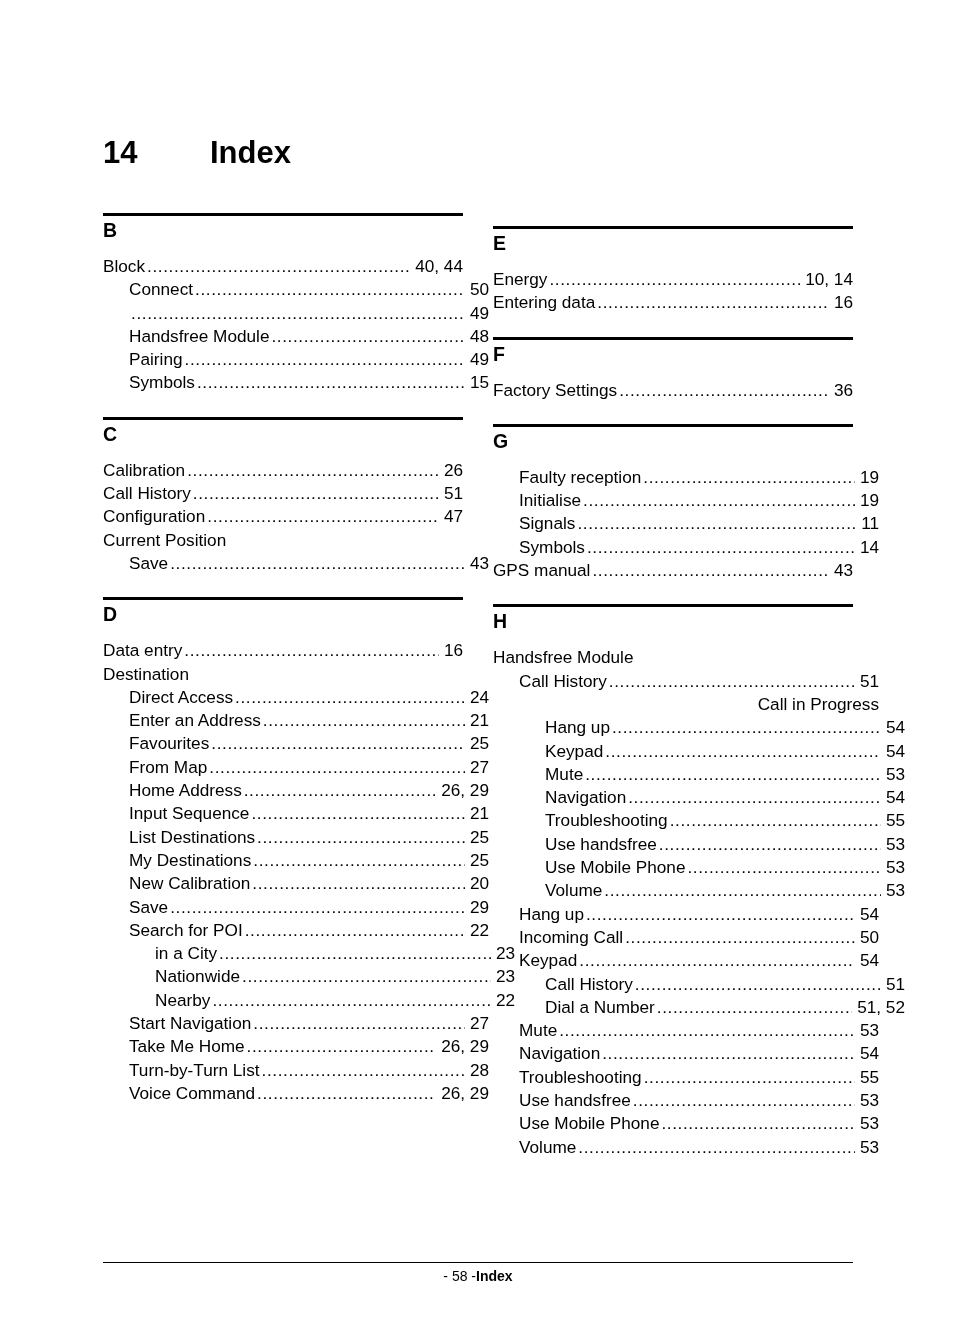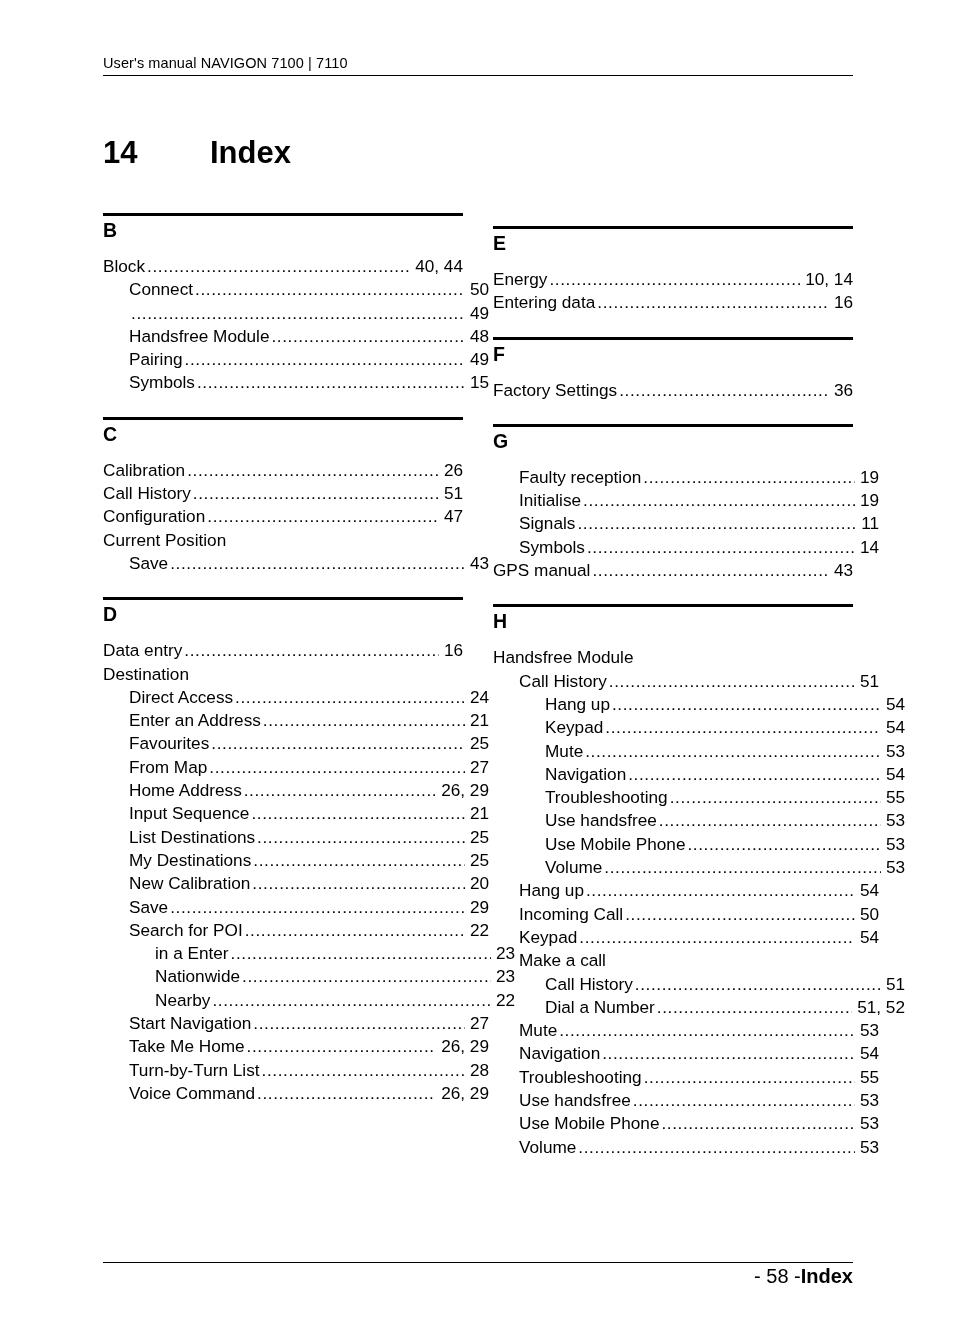--- a/index.html
+++ b/index.html
@@ -114,54 +114,50 @@
     margin: 0 1px 0 2px;
     min-width: 0;
   }
   .entry .e-page {
     flex: 0 0 auto;
     text-align: right;
     padding-left: 4px;
   }
 
   .lvl-0 { padding-left: 0px; }
-  .lvl-1 { padding-left: 26px; }
+  .lvl-1 { padding-left: 26px; justify-content: flex-end; }
   .lvl-2 { padding-left: 52px; }
 
   
   .page-footer {
     position: absolute;
     top: 1262px;
     left: 0;
     width: 750px;
   }
   .page-footer .ftr-rule {
     border-bottom: 1.6px solid #000;
     width: 750px;
     margin-bottom: 4px;
   }
   .page-footer .ftr-row {
     display: flex;
-    justify-content: flex-end;
+    justify-content: center;
     align-items: baseline;
-    font-size: 20px;
+    font-size: 14px;
     line-height: 18px;
   }
   .page-footer .ftr-right { font-weight: bold; }
 </style>
 </head>
 <body>
 
 <div class="page">
   <div class="content">
 
-    <div class="page-header">
-      <div class="hdr-text">User's manual NAVIGON 7100 | 7110</div>
-      <div class="hdr-rule"></div>
-    </div>
 
     <div class="index-title">
       <span class="t-num">14</span>
       <span class="t-label">Index</span>
     </div>
 
     <div class="columns">
       <div class="col col-left">
           <div class="section">
             <div class="section-rule"></div>
@@ -288,21 +284,21 @@
                 <span class="e-text">Save</span>
                 <span class="e-dots">............................................................................................................................................</span>
                 <span class="e-page">29</span>
               </div>
               <div class="entry lvl-1">
                 <span class="e-text">Search for POI</span>
                 <span class="e-dots">............................................................................................................................................</span>
                 <span class="e-page">22</span>
               </div>
               <div class="entry lvl-2">
-                <span class="e-text">in a Enter</span>
+                <span class="e-text">in a City</span>
                 <span class="e-dots">............................................................................................................................................</span>
                 <span class="e-page">23</span>
               </div>
               <div class="entry lvl-2">
                 <span class="e-text">Nationwide</span>
                 <span class="e-dots">............................................................................................................................................</span>
                 <span class="e-page">23</span>
               </div>
               <div class="entry lvl-2">
                 <span class="e-text">Nearby</span>
@@ -396,20 +392,23 @@
             <div class="section-letter">H</div>
             <div class="entries">
               <div class="entry lvl-0 no-page">
                 <span class="e-text">Handsfree Module</span>
               </div>
               <div class="entry lvl-1">
                 <span class="e-text">Call History</span>
                 <span class="e-dots">............................................................................................................................................</span>
                 <span class="e-page">51</span>
               </div>
+              <div class="entry lvl-1 no-page">
+                <span class="e-text">Call in Progress</span>
+              </div>
               <div class="entry lvl-2">
                 <span class="e-text">Hang up</span>
                 <span class="e-dots">............................................................................................................................................</span>
                 <span class="e-page">54</span>
               </div>
               <div class="entry lvl-2">
                 <span class="e-text">Keypad</span>
                 <span class="e-dots">............................................................................................................................................</span>
                 <span class="e-page">54</span>
               </div>
@@ -450,23 +449,20 @@
               </div>
               <div class="entry lvl-1">
                 <span class="e-text">Incoming Call</span>
                 <span class="e-dots">............................................................................................................................................</span>
                 <span class="e-page">50</span>
               </div>
               <div class="entry lvl-1">
                 <span class="e-text">Keypad</span>
                 <span class="e-dots">............................................................................................................................................</span>
                 <span class="e-page">54</span>
-              </div>
-              <div class="entry lvl-1 no-page">
-                <span class="e-text">Make a call</span>
               </div>
               <div class="entry lvl-2">
                 <span class="e-text">Call History</span>
                 <span class="e-dots">............................................................................................................................................</span>
                 <span class="e-page">51</span>
               </div>
               <div class="entry lvl-2">
                 <span class="e-text">Dial a Number</span>
                 <span class="e-dots">............................................................................................................................................</span>
                 <span class="e-page">51, 52</span>

